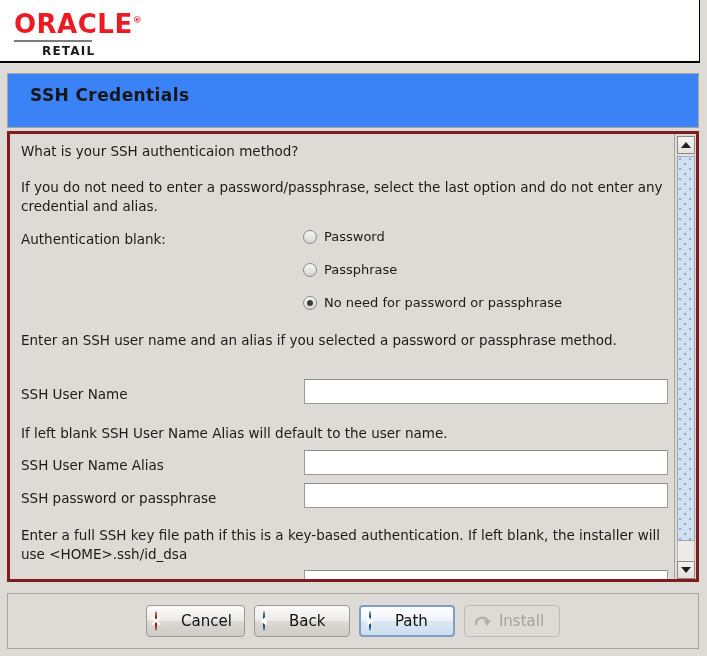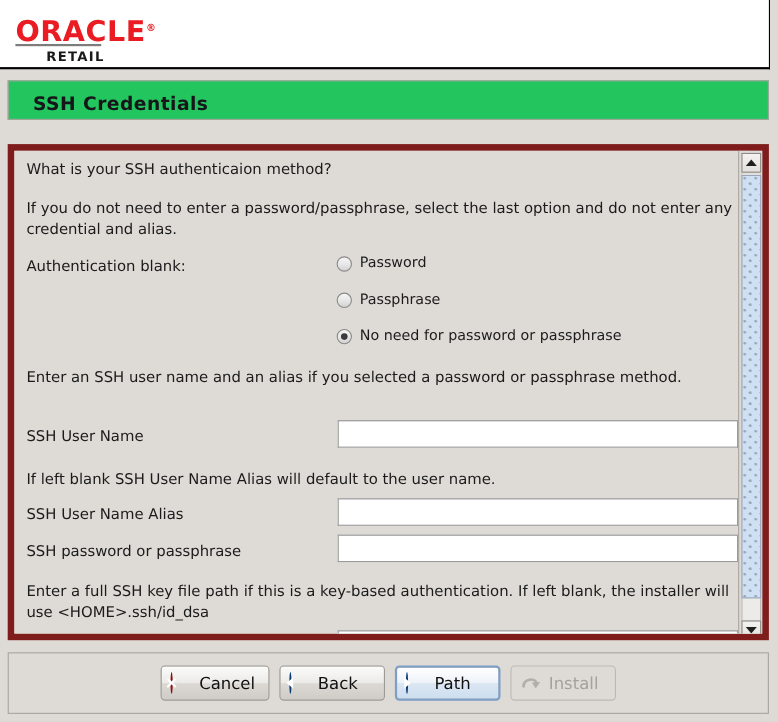--- a/index.html
+++ b/index.html
@@ -38,21 +38,21 @@
   }
   .oracle-wordmark {
     position: absolute;
     left: 14px;
     top: 6px;
     font-family: "DejaVu Sans", "Liberation Sans", sans-serif;
     font-size: 26px;
     font-weight: bold;
     letter-spacing: 0.5px;
     color: #ea1b22;
-    line-height: 40px;
+    line-height: 28px;
     white-space: nowrap;
   }
   .oracle-tm {
     font-size: 9px;
     vertical-align: super;
     font-weight: bold;
   }
   .oracle-rule {
     position: absolute;
     left: 14px;
@@ -70,43 +70,43 @@
     letter-spacing: 1.2px;
     color: #1a1a1a;
   }
 
   
   .title-bar {
     position: absolute;
     left: 7px;
     top: 73px;
     width: 692px;
-    height: 36px;
-    background: #22c55e;
+    height: 55px;
+    background: #3b82f6;
     border: 1px solid #a7a49f;
     box-sizing: border-box;
   }
   .title-bar .title-text {
     position: absolute;
     left: 22px;
     top: 11px;
     font-size: 17px;
     font-weight: bold;
     color: #16161a;
     letter-spacing: 0.4px;
   }
 
   
   .content-panel {
     position: absolute;
     left: 7px;
     top: 131px;
     width: 692px;
     height: 451px;
-    border: 6px solid #7f1d1d;
+    border: 3px solid #7f1d1d;
     background: #dedbd6;
     box-sizing: border-box;
     overflow: hidden;
   }
   .viewport {
     position: absolute;
     left: 0; top: 0;
     width: 668px;
     height: 449px;
     overflow: hidden;

